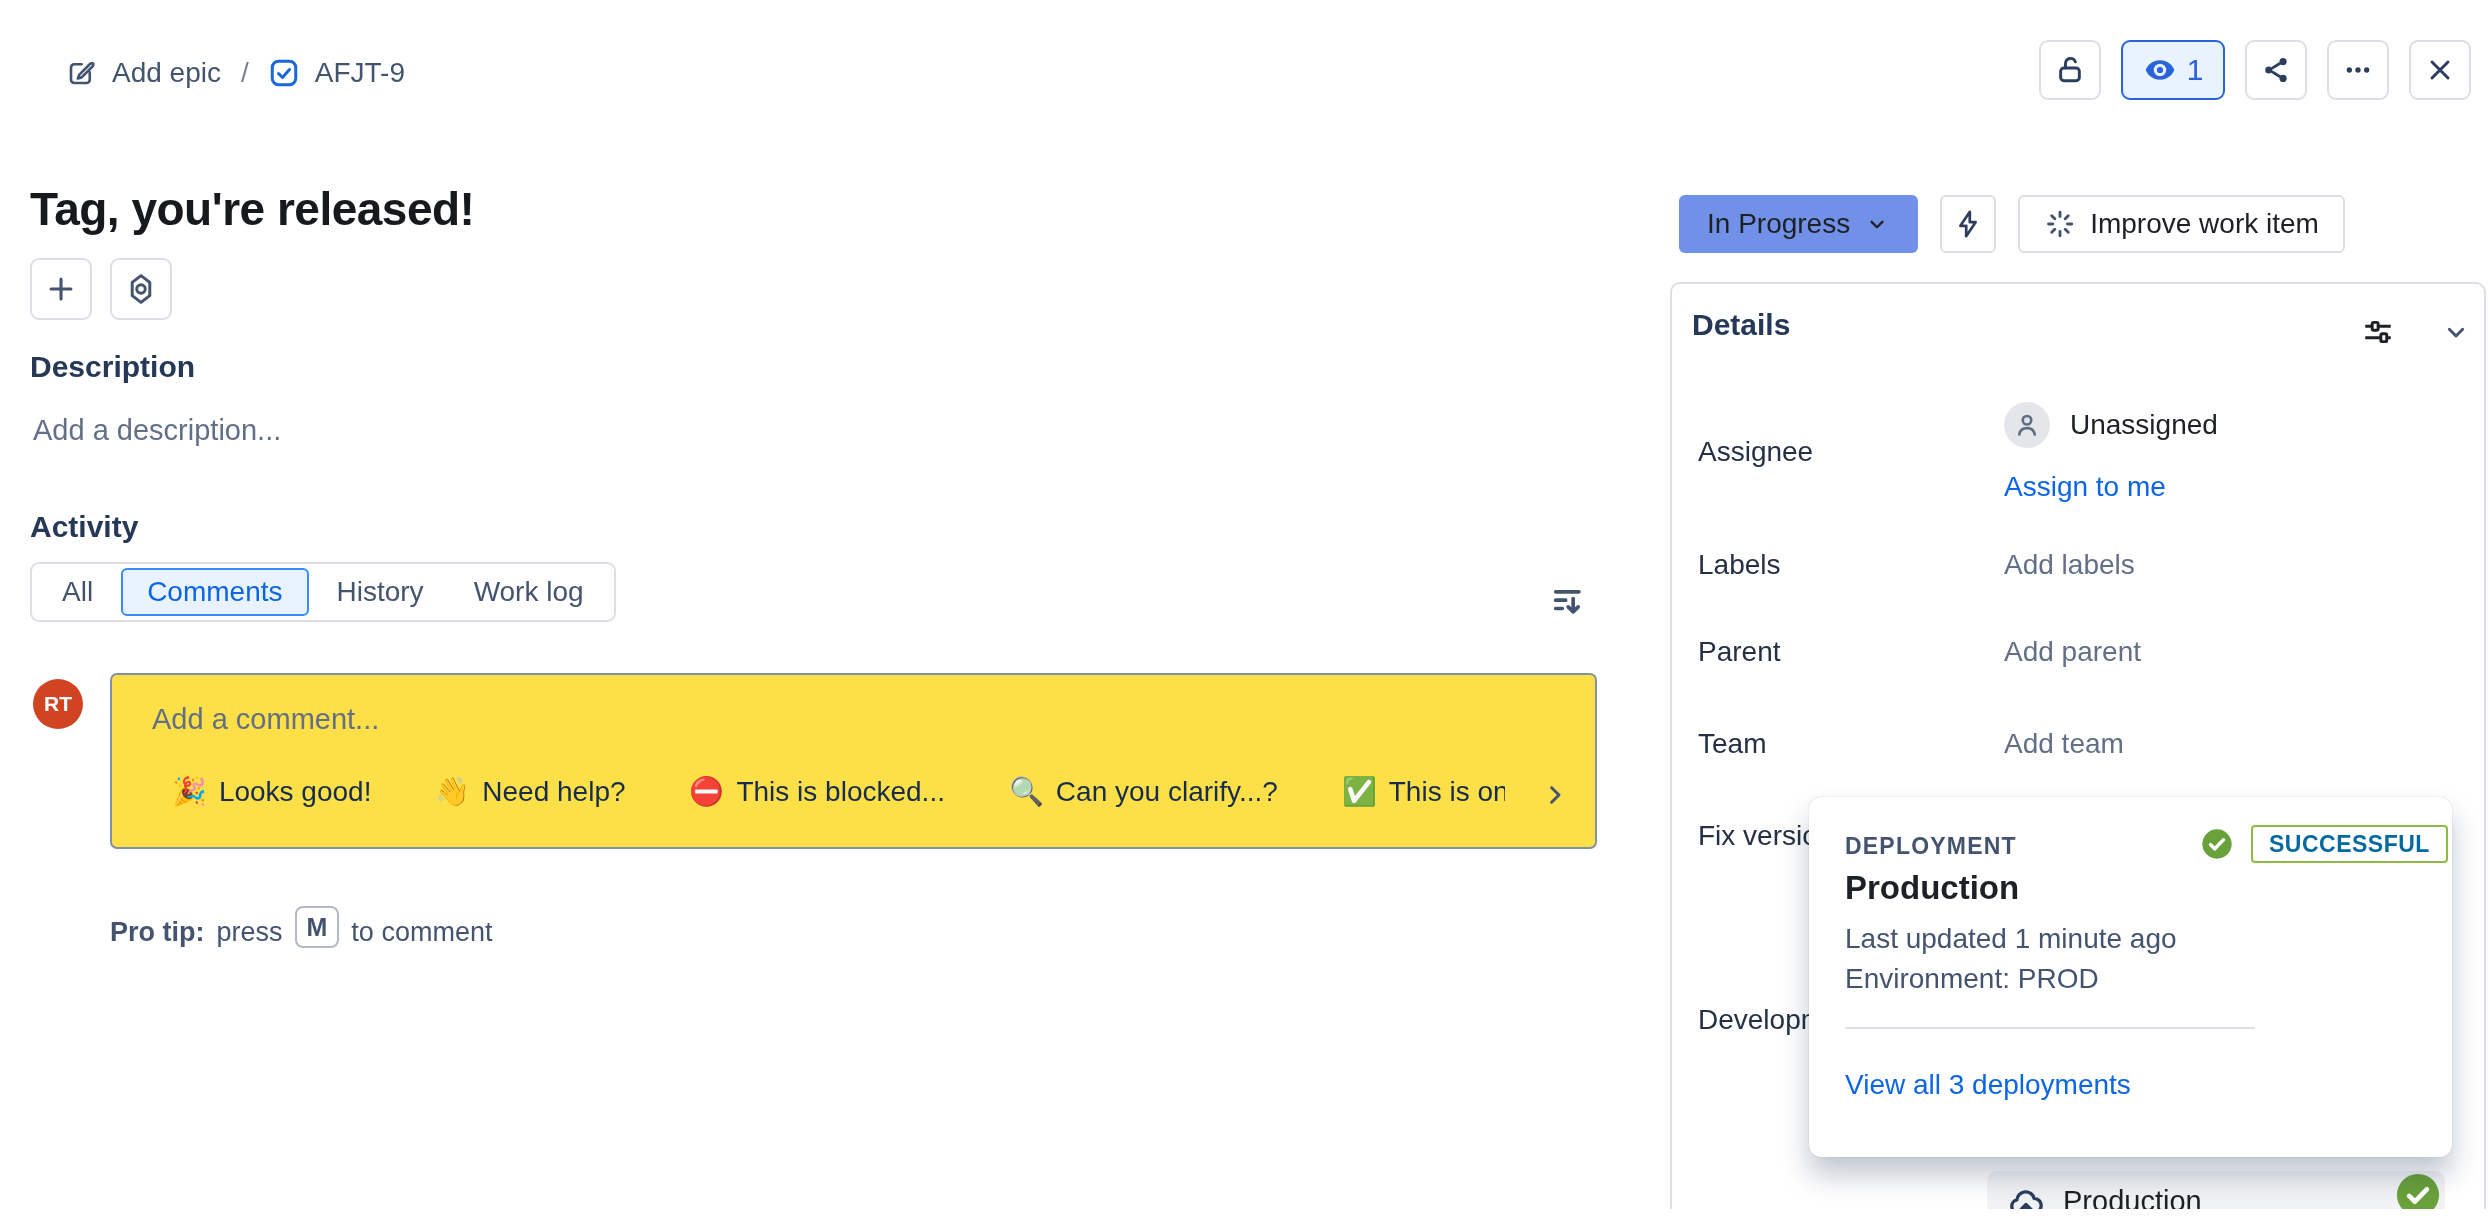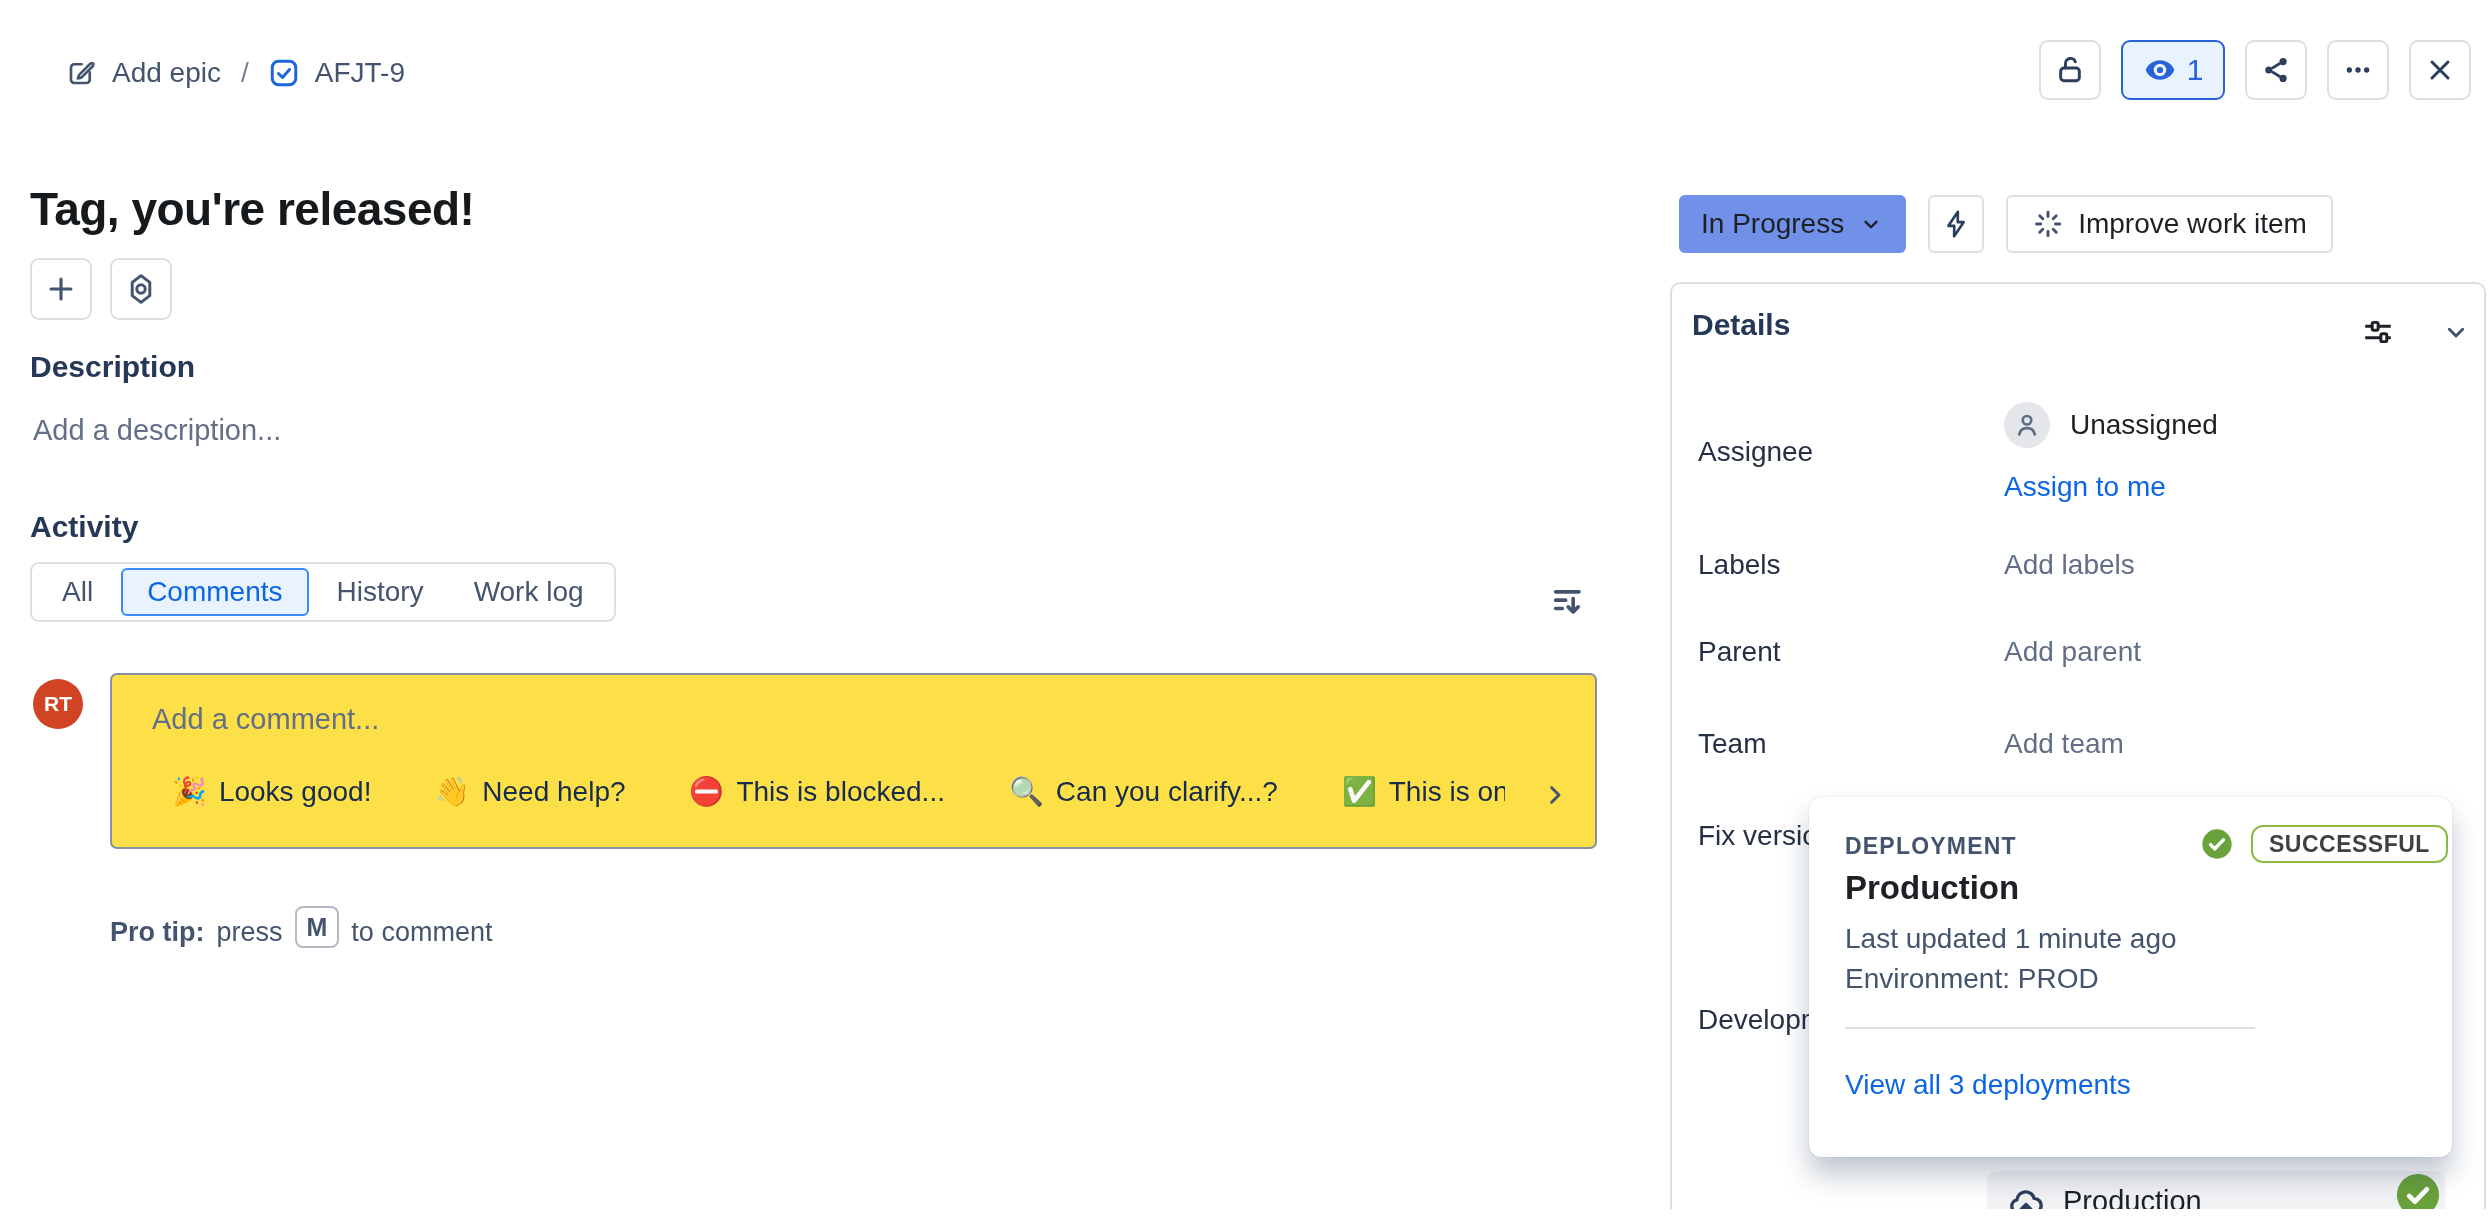--- a/index.html
+++ b/index.html
@@ -52,21 +52,21 @@
   .qr-emoji { font-size:28px; }
   .qr-more { position:absolute; right:24px; top:104px; color:#44546F; }
 
   .pro-tip { position:absolute; left:110px; top:866px; display:flex; align-items:flex-end; gap:12px; font-size:27px; color:#44546F;margin-top:40px; }
   .pro-tip b { font-weight:700; }
   .key-chip { display:inline-flex; align-items:center; justify-content:center; min-width:40px; height:42px; padding:0 10px;
               border:2px solid #B3BAC5; border-radius:8px; font-weight:700; font-size:25px; color:#44546F; }
 
   
   .status-row { position:absolute; left:1679px; top:195px; display:flex; align-items:center; gap:22px; }
-  .status-btn { height:58px; padding:0 22px; border-radius:6px; background:var(--in-progress-bg,#7191E8);
+  .status-btn { height:58px; padding:0 28px; border-radius:6px; background:var(--in-progress-bg,#7191E8);
                 display:flex; align-items:center; gap:14px; font-size:28px; color:#1D2125; }
   .bolt-btn { width:56px; height:58px; border:2px solid var(--border-gray,#DCDFE4); border-radius:6px;
               display:flex; align-items:center; justify-content:center; color:#2C3E5D; background:#fff; }
   .improve-btn { height:58px; padding:0 24px; border:2px solid var(--border-gray,#DCDFE4); border-radius:6px;
                  display:flex; align-items:center; gap:14px; font-size:28px; color:#1D2125; background:#fff; }
 
   
   .details-card { position:absolute; left:1670px; top:282px; width:816px; height:980px;
                   border:2px solid var(--border-gray,#DCDFE4); border-radius:10px; background:#fff; }
   .details-heading { position:absolute; left:1692px; top:308px; }
@@ -81,21 +81,21 @@
   .assignee-name { font-size:28px; color:#1D2125; }
   .link { font-size:28px; color:var(--link-blue,#0C66E4); }
   #assign-to-me { position:absolute; left:2004px; top:471px; }
 
   
   .deploy-popup { position:absolute; left:1809px; top:797px; width:643px; height:360px; background:#fff; border-radius:12px;
                   box-shadow:0 0 1px rgba(9,30,66,0.31), 0 18px 28px rgba(9,30,66,0.25); z-index:5; }
   .popup-eyebrow { position:absolute; left:36px; top:36px; font-size:23px; font-weight:700; letter-spacing:1.2px; color:#44546F; }
   .popup-status { position:absolute; left:392px; top:28px; display:flex; align-items:center; gap:18px; }
   .badge { height:38px; padding:0 16px; display:flex; align-items:center; border:2px solid var(--badge-border,#8BBB44);
-           border-radius:12px; font-size:23px; font-weight:700; letter-spacing:0.5px; color:#404040; background:#fff; }
+           border-radius:4px; font-size:23px; font-weight:700; letter-spacing:0.5px; color:#0369a1; background:#fff; }
   .popup-name { position:absolute; left:36px; top:72px; font-size:33px; font-weight:700; color:#1D2125; }
   .popup-line1 { position:absolute; left:36px; top:126px; font-size:28px; color:#44546F; }
   .popup-line2 { position:absolute; left:36px; top:166px; font-size:28px; color:#44546F; }
   .popup-divider { position:absolute; left:36px; top:230px; width:410px; height:0; border-top:2px solid #DCDFE4; }
   .popup-link { position:absolute; left:36px; top:272px; }
 
   
   .release-chip { position:absolute; left:1987px; top:1171px; width:458px; height:84px; background:#F1F2F4; border-radius:10px; z-index:2; }
   .chip-icon { position:absolute; left:20px; top:14px; color:#2C3E5D; }
   .chip-label { position:absolute; left:76px; top:14px; font-size:29px; color:#1D2125; }

